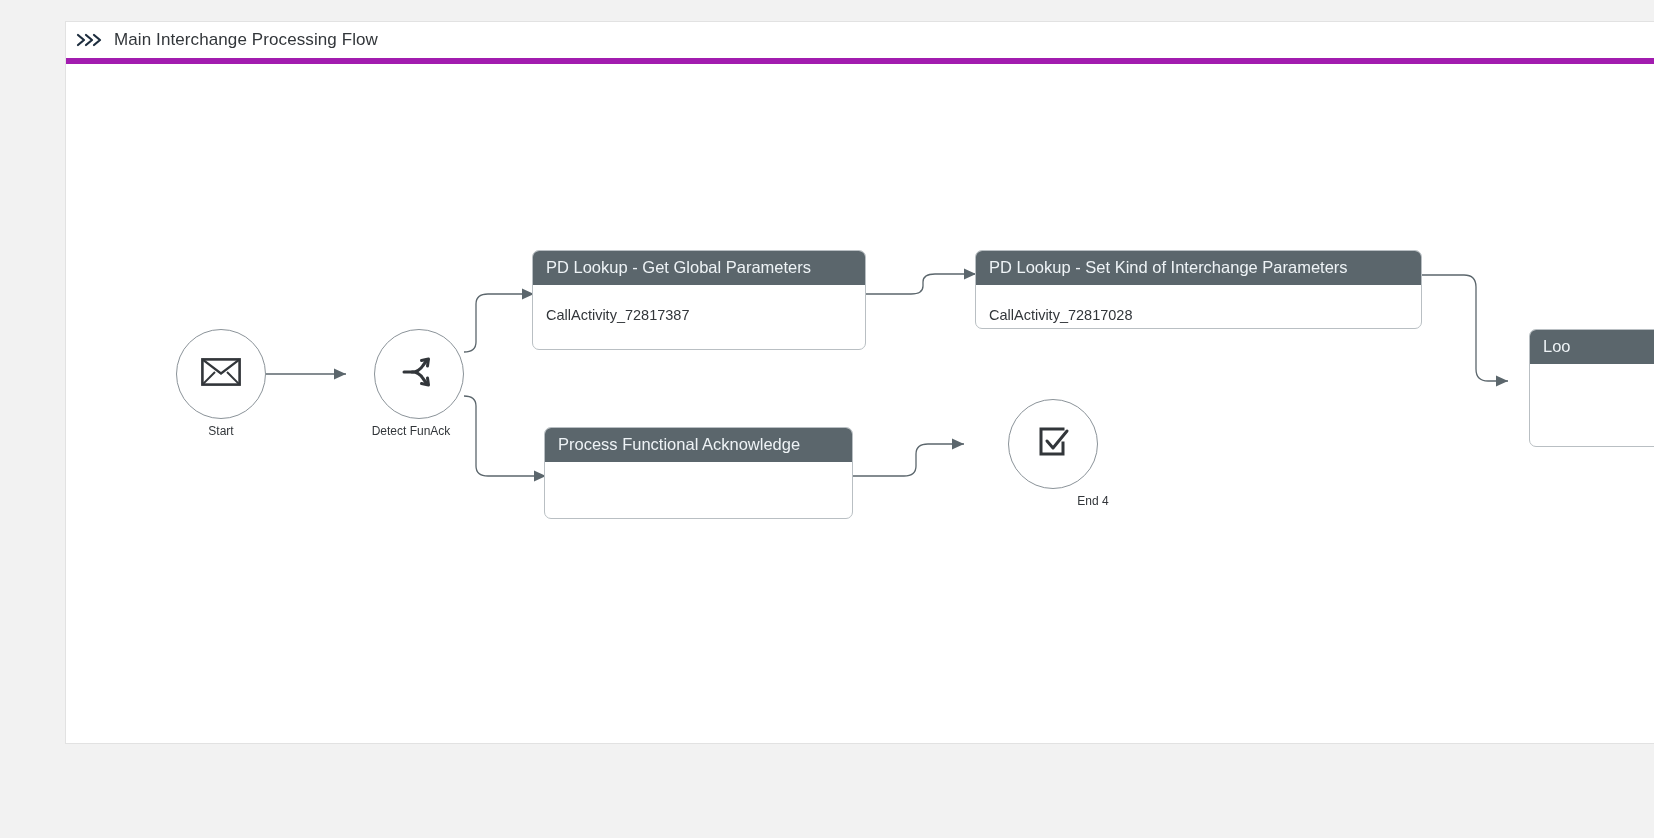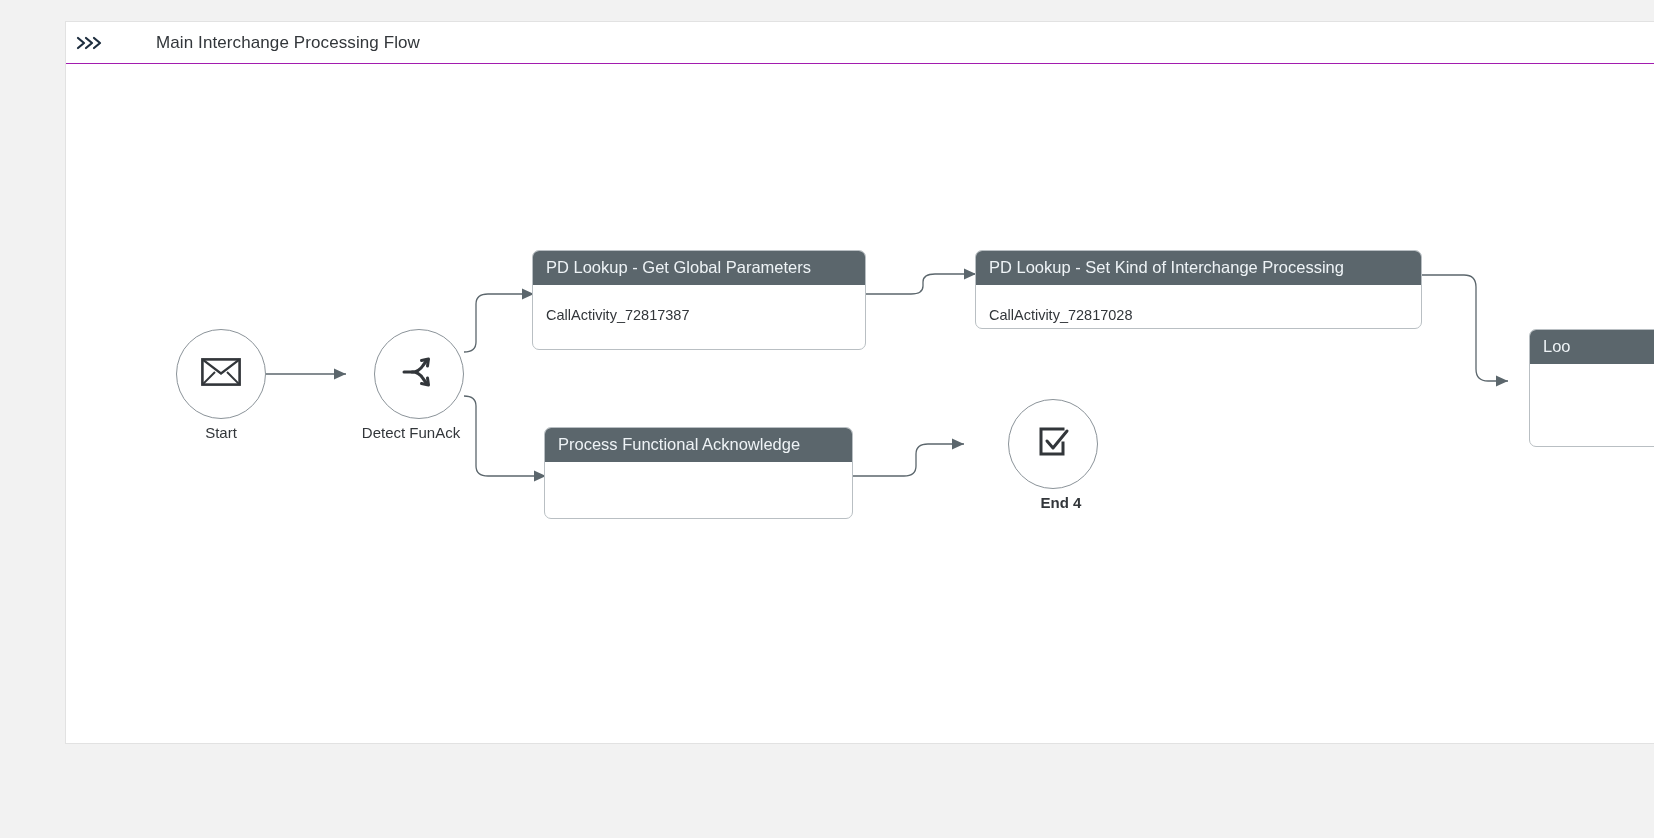--- a/index.html
+++ b/index.html
@@ -28,24 +28,23 @@
     box-sizing: border-box;
     overflow: hidden;
   }
   .panel-header {
     position: absolute;
     left: 0; top: 0;
     width: 100%;
     height: 42px;
     display: flex;
     align-items: center;
-    border-bottom: 1px solid #a21caf;
-    box-sizing: border-box;
-    background: #ffffff;
-    gap: 42px;
+    border-bottom: 6px solid #a21caf;
+    box-sizing: border-box;
+    background: #ffffff;
   }
   .chev {
     margin-left: 10px;
     margin-right: 12px;
     display: flex;
     align-items: center;
     color: #1d2d3e;
   }
   .panel-title {
     font-size: 17px;
@@ -103,21 +102,21 @@
     border: 1.2px solid #8b9399;
     background: #ffffff;
     box-sizing: border-box;
     display: flex;
     align-items: center;
     justify-content: center;
   }
   .event-label {
     position: absolute;
     text-align: center;
-    font-size: 15px;
+    font-size: 12px;
     color: #32363a;
     white-space: nowrap;
   }
   svg.flow { position: absolute; left:0; top:0; overflow: visible; }
 </style>
 </head>
 <body>
 
 <div id="root">
 
@@ -191,29 +190,29 @@
         <div class="event" style="left:942px; top:335px;">
           <span>
             <svg width="40" height="40" viewBox="0 0 40 40">
               <g fill="none" stroke="#32363a" stroke-width="3" stroke-linecap="square">
                 <polyline points="30,7 8,7 8,32 30,32 30,21"></polyline>
                 <polyline points="14,19 20,26 34,9" stroke-linecap="round" stroke-linejoin="round"></polyline>
               </g>
             </svg>
           </span>
         </div>
-        <div class="event-label" style="left:900px; top:430px; width:190px;font-weight:bold;">End 4</div>
+        <div class="event-label" style="left:932px; top:430px; width:190px;">End 4</div>
 
         <div class="task" style="left:466px; top:186px; width:334px; height:100px;">
           <div class="task-head">PD Lookup - Get Global Parameters</div>
           <div class="task-body">CallActivity_72817387</div>
         </div>
 
         <div class="task" style="left:909px; top:186px; width:447px; height:79px;">
-          <div class="task-head">PD Lookup - Set Kind of Interchange Processing</div>
+          <div class="task-head">PD Lookup - Set Kind of Interchange Parameters</div>
           <div class="task-body">CallActivity_72817028</div>
         </div>
 
         <div class="task" style="left:478px; top:363px; width:309px; height:92px;">
           <div class="task-head">Process Functional Acknowledge</div>
         </div>
 
         <div class="task" style="left:1463px; top:265px; width:142px; height:118px;">
           <div class="task-head">Loo</div>
         </div>

